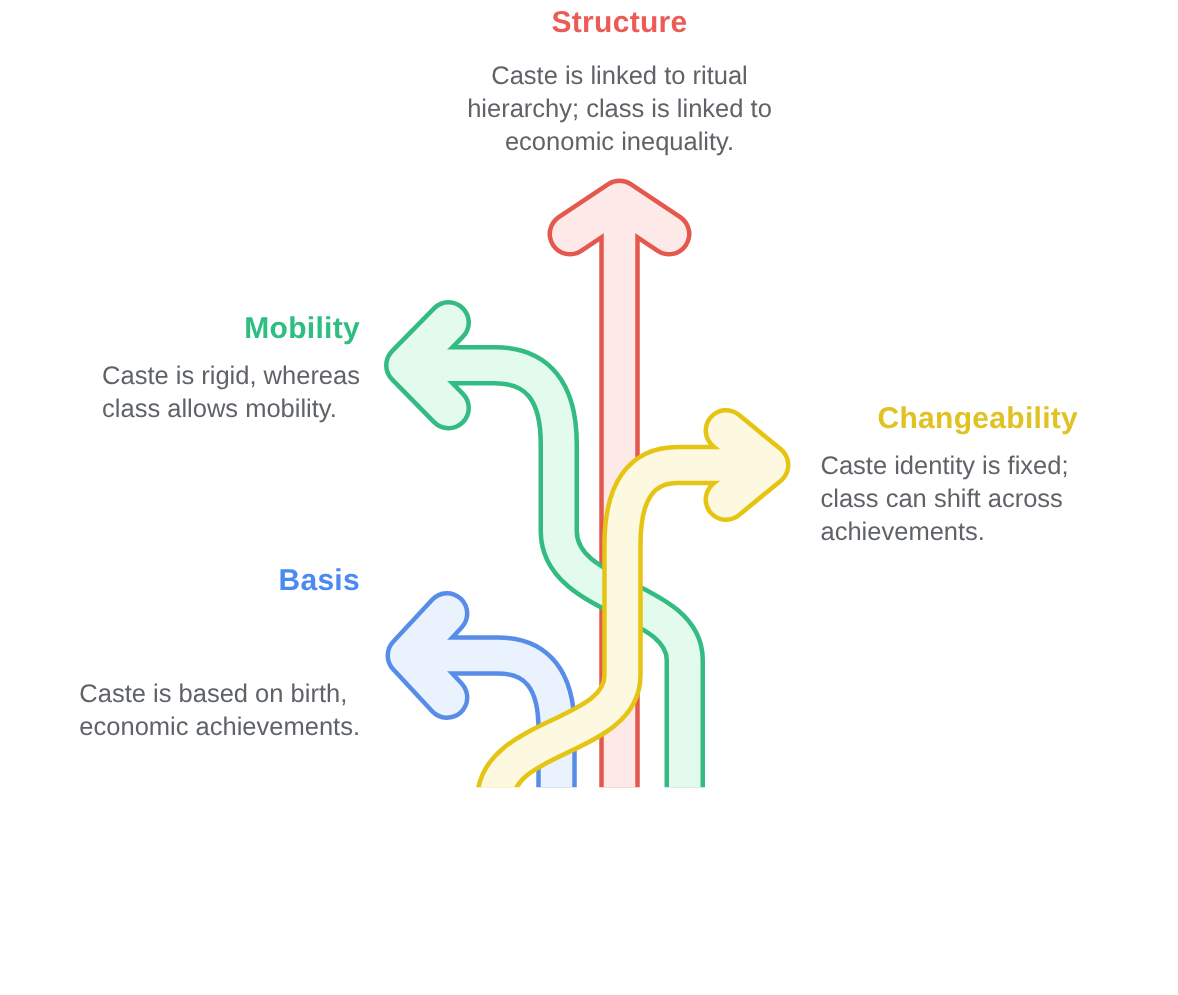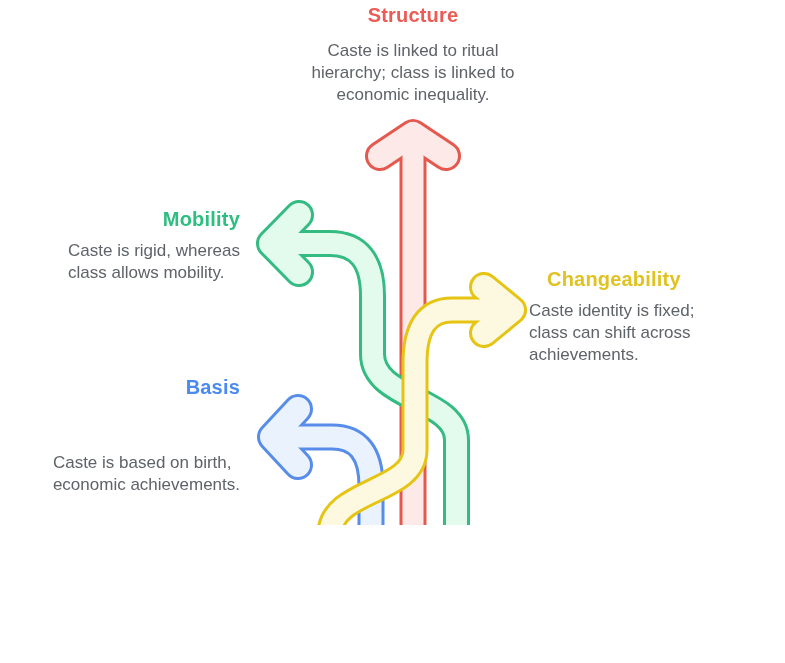--- a/index.html
+++ b/index.html
@@ -47,21 +47,21 @@
   .align-right { text-align: left; }
   .align-left  { text-align: left; }
   .align-center{ text-align: center; }
 
   
   #structure-title   { left: 263px; top: 3px;   width: 300px; }
   #structure-desc    { left: 263px; top: 40px;  width: 300px; }
   #mobility-title    { right: 545px; top: 207px; }
   #mobility-desc     { right: 545px; top: 240px; }
   #changeability-title { left: 547px; top: 267px; }
-  #changeability-desc  { left: 529px; top: 300px; }
+  #changeability-desc  { left: 547px; top: 300px; }
   #basis-title       { right: 545px; top: 375px; }
   #basis-desc        { right: 545px; top: 425px; margin-top: 27px; }
 </style>
 </head>
 <body style="background: rgb(255, 255, 255);">
 
 <div class="stage">
 
   <svg width="785" height="663" viewBox="0 0 785 663">
 
@@ -100,21 +100,21 @@
     <div class="desc-line">hierarchy; class is linked to</div>
     <div class="desc-line">economic inequality.</div>
   </div>
 
   <div id="mobility-title" class="label-title align-right" style="color: rgb(46, 190, 128);">Mobility</div>
   <div id="mobility-desc" class="label-block align-right" style="color: rgb(95, 99, 104);">
     <div class="desc-line">Caste is rigid, whereas</div>
     <div class="desc-line">class allows mobility.</div>
   </div>
 
-  <div id="changeability-title" class="label-title align-left" style="color: rgb(224, 194, 34);">Changeability</div>
+  <div id="changeability-title" class="label-title align-left" style="color: rgb(224, 194, 34); margin-left: 38px;">Changeability</div>
   <div id="changeability-desc" class="label-block align-left" style="color: rgb(95, 99, 104);">
     <div class="desc-line">Caste identity is fixed;</div>
     <div class="desc-line">class can shift across</div>
     <div class="desc-line">achievements.</div>
   </div>
 
   <div id="basis-title" class="label-title align-right" style="color: rgb(75, 138, 240);">Basis</div>
   <div id="basis-desc" class="label-block align-right" style="color: rgb(95, 99, 104);">
     <div class="desc-line">Caste is based on birth,</div>
     <div class="desc-line">economic achievements.</div>

